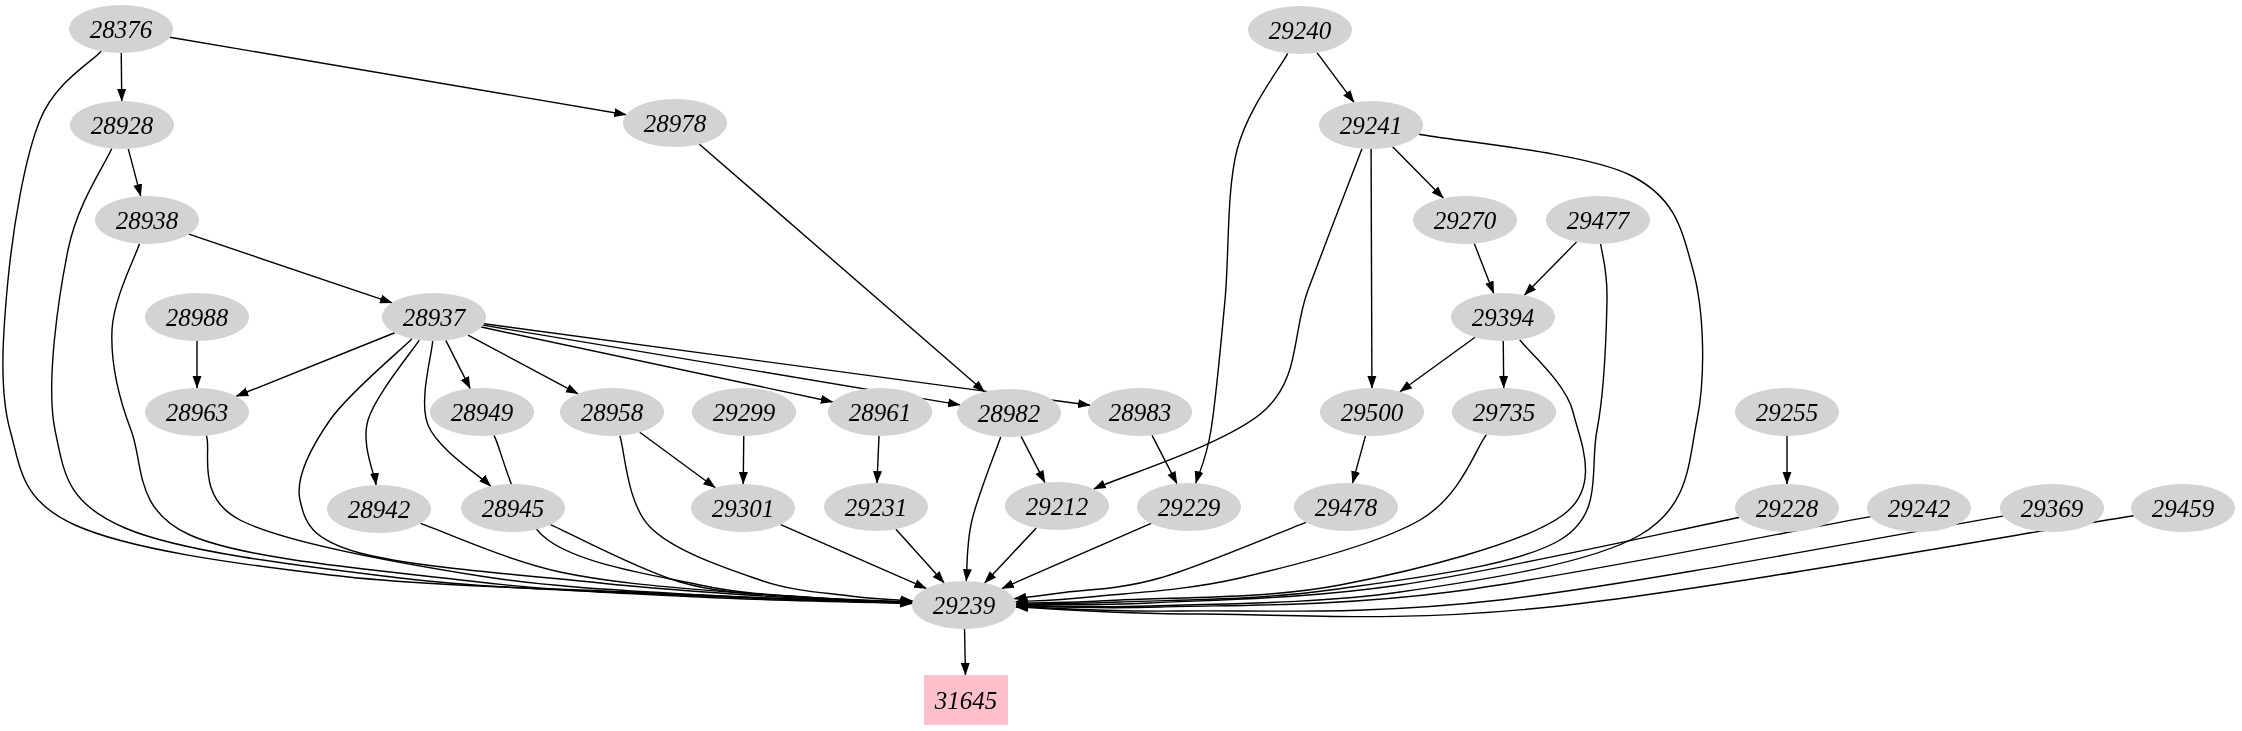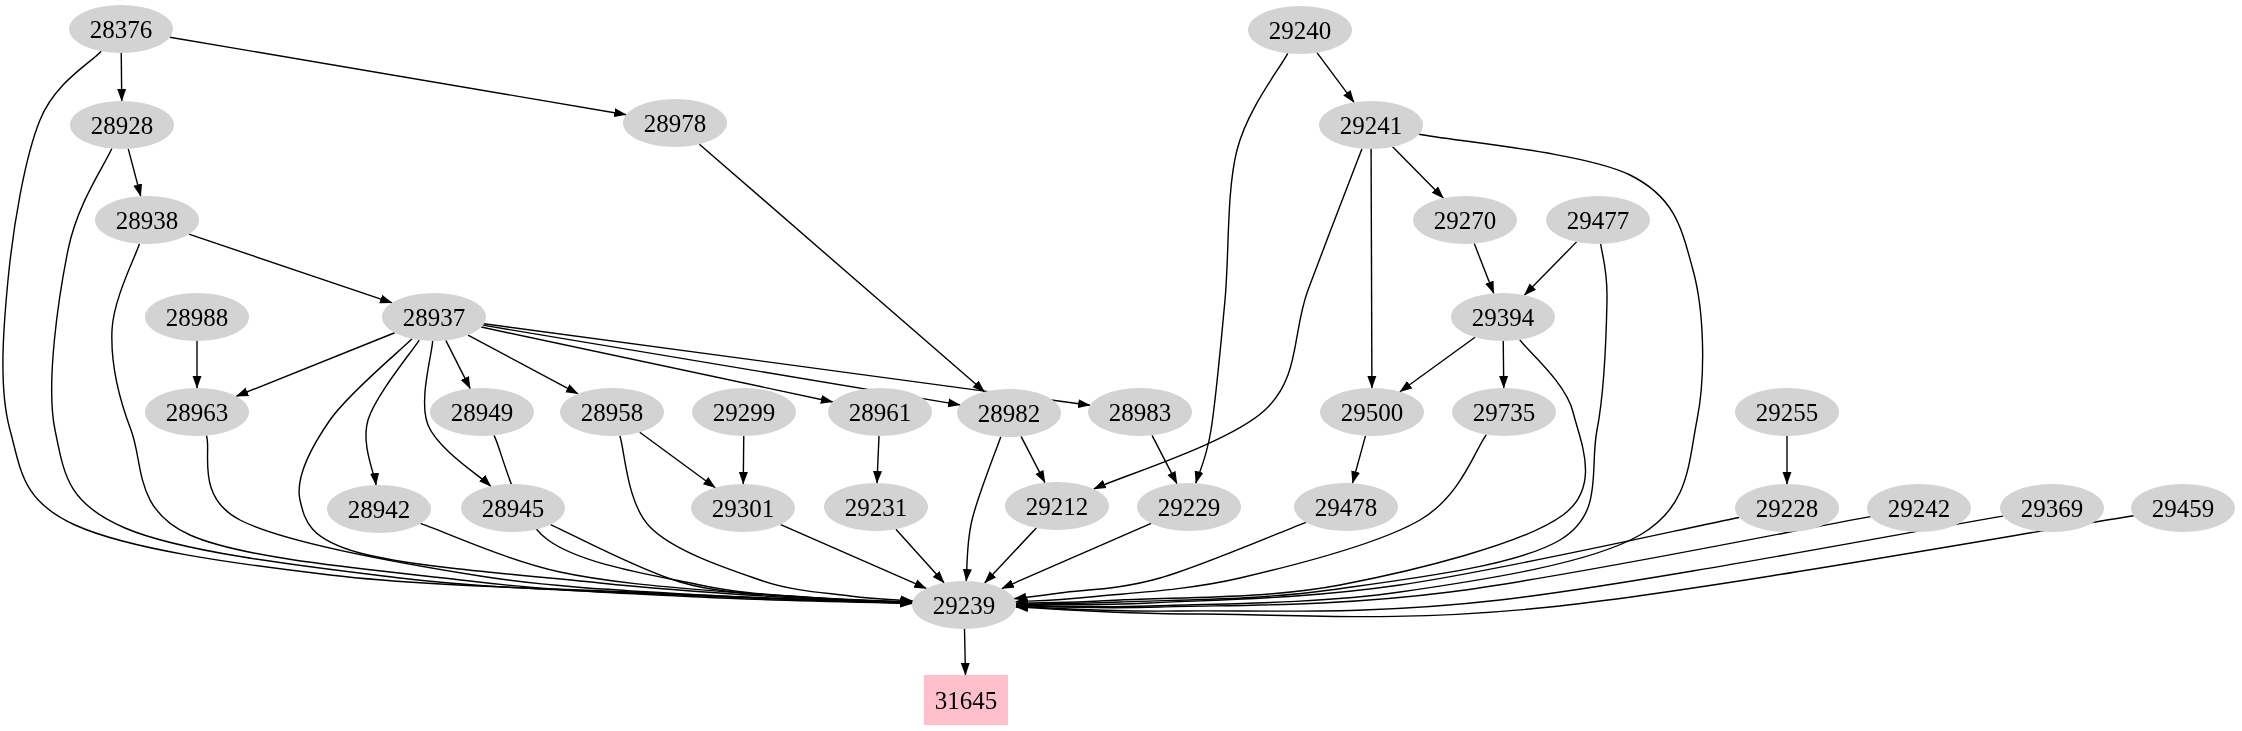--- a/index.html
+++ b/index.html
@@ -6,20 +6,21 @@
     margin: 0;
     padding: 0;
     background: #ffffff;
   }
   #stage {
     width: 1894px;
     height: 731px;
     background: #ffffff;
     position: relative;
     font-family: "Liberation Serif", "DejaVu Serif", serif;
+    font-style: italic;
   }
   svg { display: block; }
   .edge {
     fill: none;
     stroke: #000000;
     stroke-width: 1.4;
   }
   .node-shape { stroke: none; }
   .node-label {
     font-family: "Liberation Serif", "DejaVu Serif", serif;

